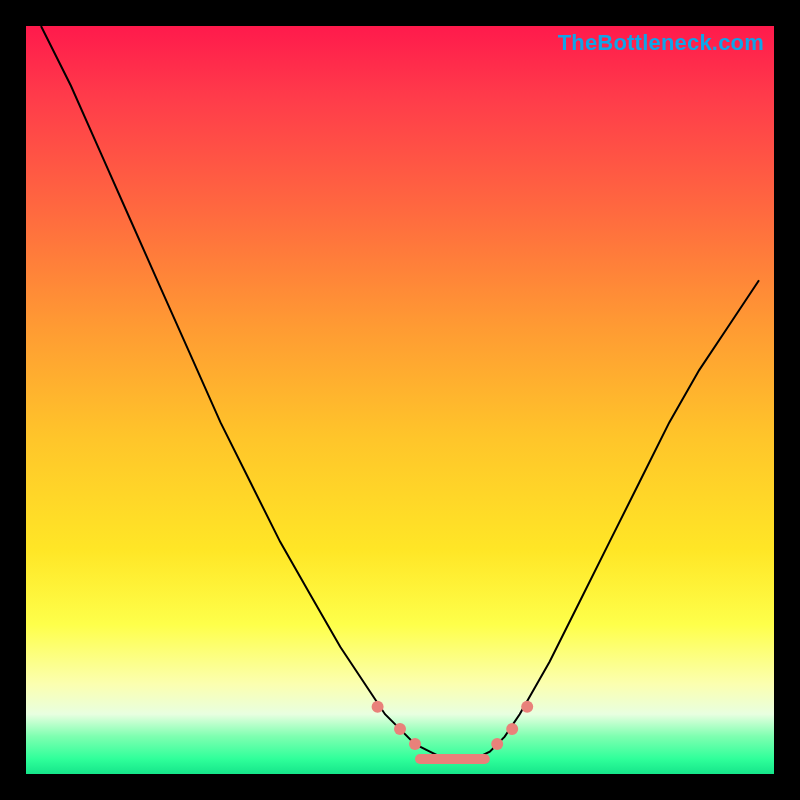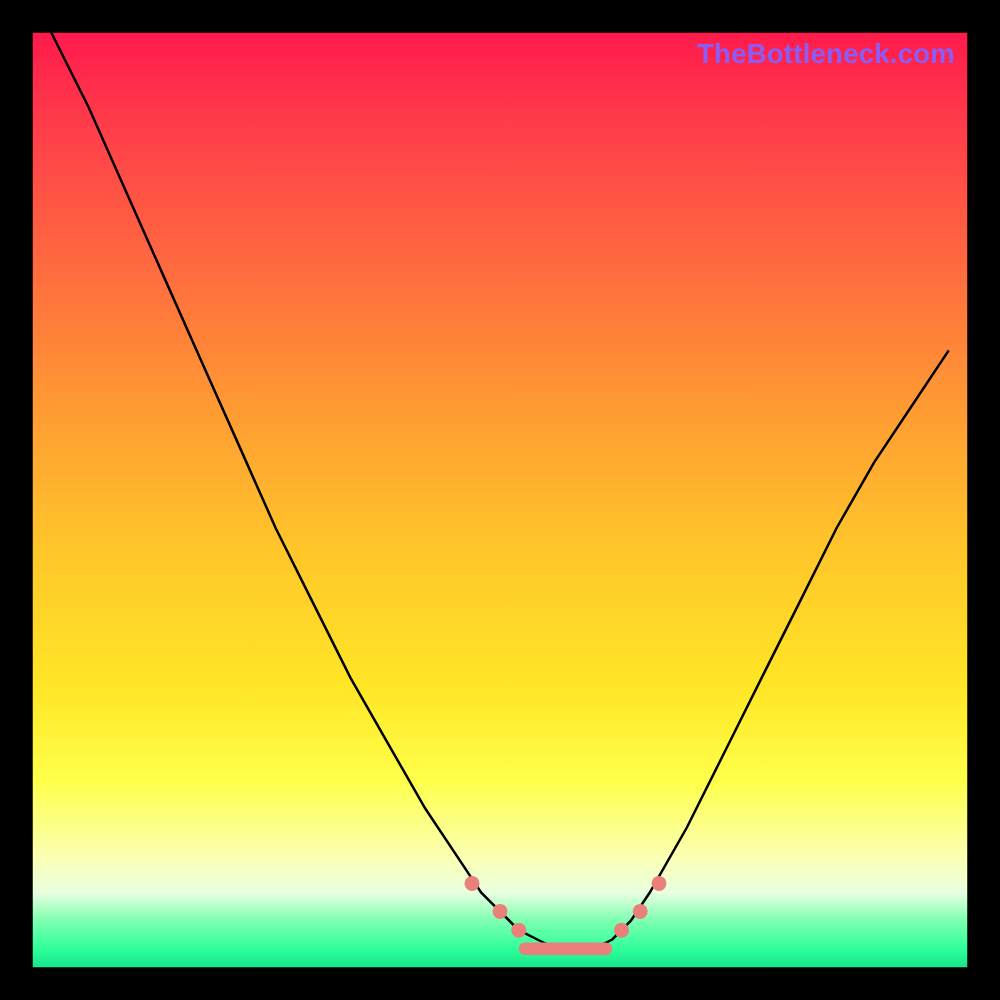--- a/index.html
+++ b/index.html
@@ -41,21 +41,21 @@
       #e8ffe0 92%,
       #7dffb0 95%,
       #2fff9a 98%,
       #15e58a 100%
     );
   }
   .watermark {
     position: absolute;
     top: 4px;
     right: 10px;
-    color: #8b5cf6;
+    color: #0ea5e9;
     font-size: 22px;
     font-weight: 600;
     letter-spacing: 0.2px;
     user-select: none;
   }
   svg.curve {
     position: absolute;
     inset: 0;
     width: 100%;
     height: 100%;

